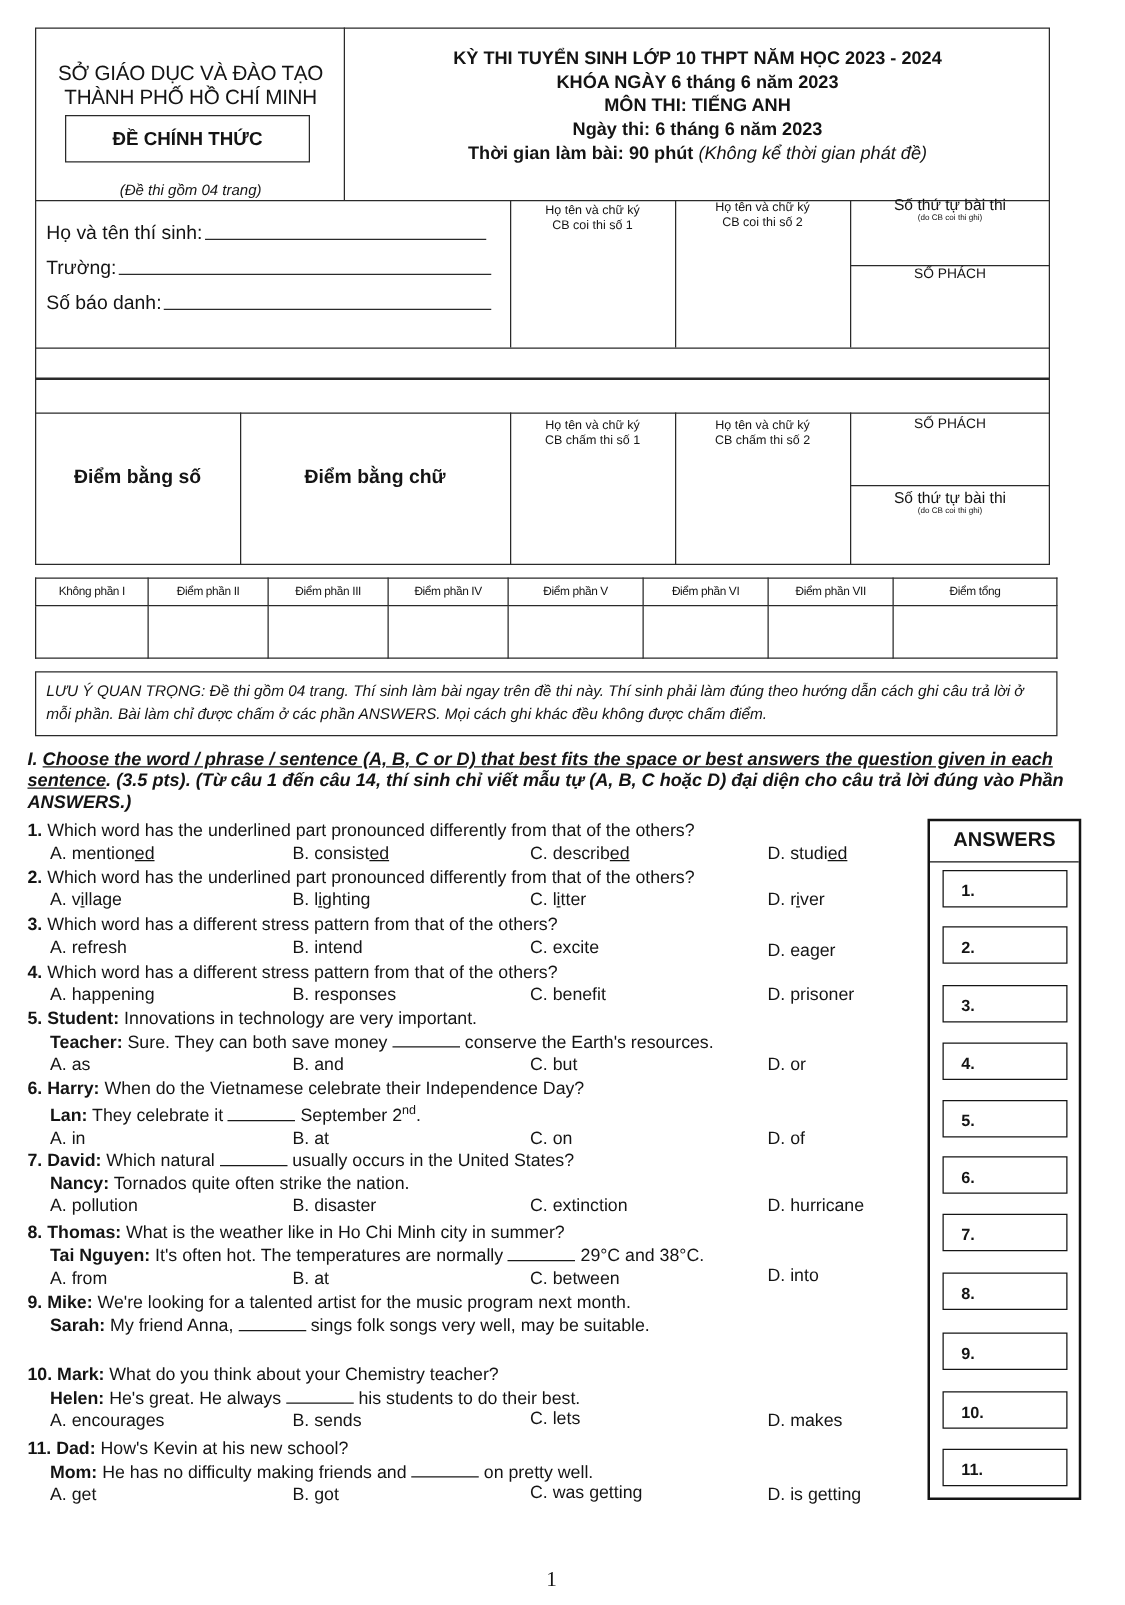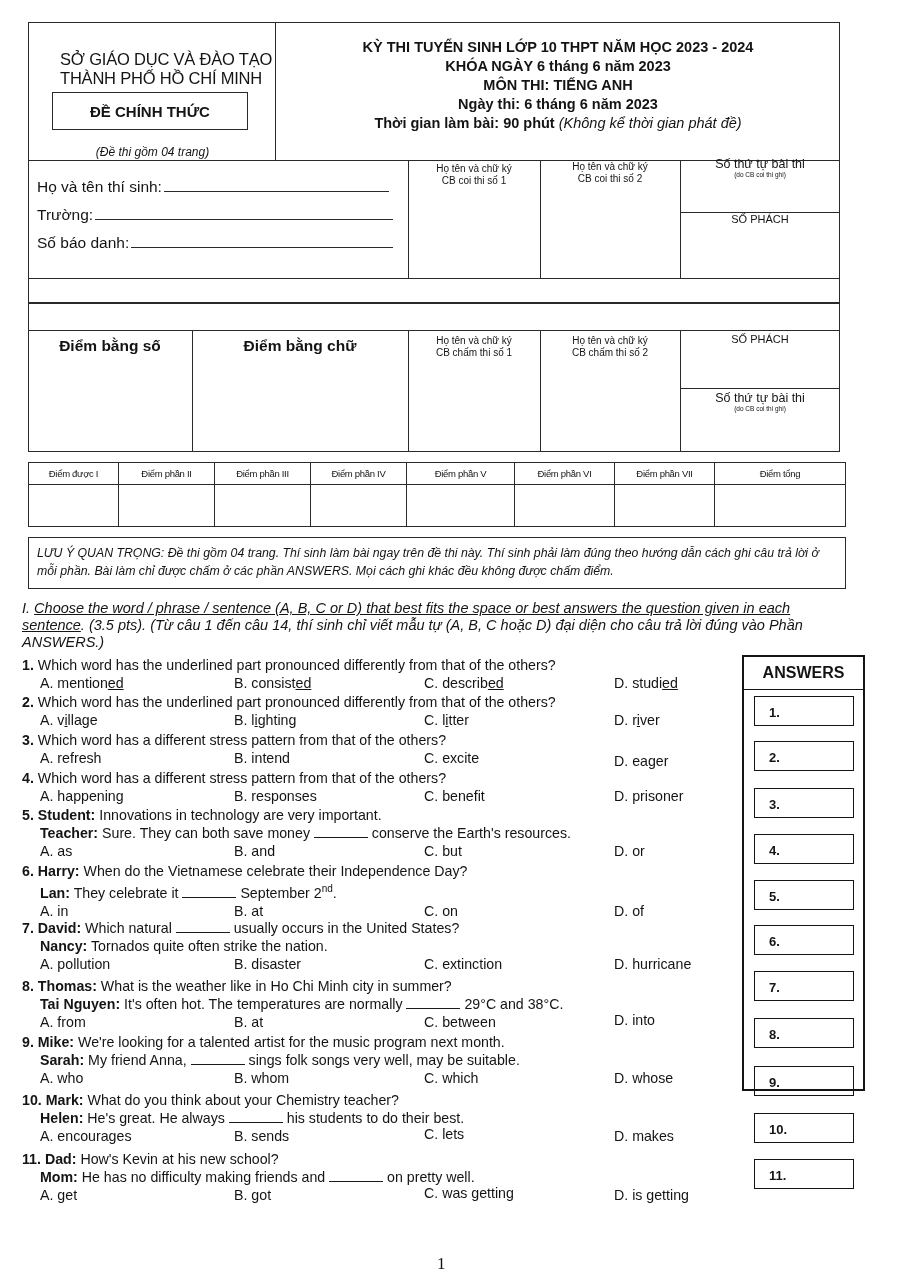--- a/index.html
+++ b/index.html
@@ -5,52 +5,52 @@
   * { box-sizing: border-box; margin: 0; padding: 0; }
   html, body { width: 900px; height: 1284px; background: #ffffff; overflow: hidden; }
   body { position: relative; font-family: "Liberation Sans", sans-serif; color: #141414; }
   .abs { position: absolute; }
   .b { border: 1.3px solid #2a2a2a; }
   .bl { border-left: 1.3px solid #2a2a2a; }
   .bt { border-top: 1.3px solid #2a2a2a; }
   .center { text-align: center; }
 
   
-  #hdr-left-org { left: 30px; top: 50px; width: 245px; font-size: 16.5px; line-height: 19px; text-align: left; letter-spacing: -0.2px; padding-left: 30px; }
+  #hdr-left-org { left: 30px; top: 50px; width: 245px; font-size: 16.5px; line-height: 19px; text-align: center; letter-spacing: -0.2px; }
   #official-box { left: 52px; top: 92px; width: 196px; height: 38px; border: 1.3px solid #2a2a2a; font-size: 15px; font-weight: bold; display:flex; align-items:center; justify-content:center; }
   #page-count-note { left: 30px; top: 145px; width: 245px; font-size: 12px; font-style: italic; text-align:center; }
   #exam-title { left: 278px; top: 38px; width: 560px; text-align: center; font-weight: bold; font-size: 14.5px; line-height: 19px; }
   #exam-title .dur-note { font-weight: normal; font-style: italic; }
 
   .small-lbl { font-size: 10px; line-height: 12px; text-align: center; }
   .tiny-lbl { font-size: 6.5px; line-height: 8px; text-align: center; }
   .field-row { position: absolute; left: 37px; font-size: 15.5px; display: flex; align-items: flex-end; }
   .field-row .line { border-bottom: 1.2px solid #2a2a2a; height: 2px; margin-bottom: 4px; }
 
-  .score-head { font-size: 15.5px; font-weight: bold; }
+  .score-head { font-size: 15.5px; font-weight: bold; margin-top: 36px; }
   .parts-table { position:absolute; left: 28px; top: 462px; width: 818px; height: 65px; border: 1.3px solid #2a2a2a; border-collapse: collapse; }
   .parts-table td { border: 1.3px solid #2a2a2a; font-size: 9.5px; text-align:center; vertical-align: middle; letter-spacing: -0.3px; }
   .parts-table tr.head td { height: 22px; }
 
   #notice { left: 28px; top: 537px; width: 818px; height: 52px; border: 1.3px solid #2a2a2a; font-size: 12.3px; font-style: italic; line-height: 18px; padding: 6px 8px; }
 
-  #section-title { left: 22px; top: 600px; width: 832px; font-size: 14.5px; font-style: italic; font-weight: normal; line-height: 17px; }
+  #section-title { left: 22px; top: 600px; width: 832px; font-size: 14.5px; font-style: italic; font-weight: bold; line-height: 17px; }
   #section-title .u { text-decoration: underline; }
 
   .q { position: absolute; left: 22px; width: 700px; font-size: 14.2px; line-height: 18px; }
   .q .num { font-weight: bold; }
   .q .spk { font-weight: bold; }
   .q .indent { padding-left: 18px; }
   .opts { position: relative; height: 19px; }
   .opts span { position: absolute; top: 0; }
   .o1 { left: 18px; } .o2 { left: 212px; } .o3 { left: 402px; } .o4 { left: 592px; }
   .ul { text-decoration: underline; }
   .blank { display:inline-block; width: 54px; border-bottom: 1.4px solid #1a1a1a; height: 14px; vertical-align: baseline; }
 
-  #answers-panel { left: 742px; top: 655px; width: 123px; height: 436px; border: 2.6px solid #141414; }
+  #answers-panel { left: 742px; top: 655px; width: 123px; height: 545px; border: 2.6px solid #141414; }
   #answers-title { position:absolute; left:0; top:0; width:100%; height: 33px; border-bottom: 1.6px solid #141414; font-weight: bold; font-size: 16px; display:flex; align-items:center; justify-content:center; }
   .ans-box { position:absolute; left: 10px; width: 100px; height: 30px; border: 1.4px solid #141414; font-weight: bold; font-size: 13px; padding: 8px 0 0 14px; }
 
   #page-number { left: 437px; top: 1254px; font-family: "Liberation Serif", serif; font-size: 17px; }
 </style>
 </head>
 <body>
 
 <div class="abs b" style="left:28px; top:22px; width:812px; height:430px;"></div>
 
@@ -131,21 +131,21 @@
   <span>SỐ PHÁCH</span>
 </div>
 <div class="abs center" style="left:680px; top:391px; width:160px;">
   <div style="font-size:12.5px;">Số thứ tự bài thi</div>
   <div class="tiny-lbl">(do CB coi thi ghi)</div>
 </div>
 
 <table class="parts-table">
   <tbody>
       <tr class="head">
-    <td style="width:90px;">Điểm được I</td>
+    <td style="width:90px;">Không phần I</td>
     <td style="width:96px;">Điểm phần II</td>
     <td style="width:96px;">Điểm phần III</td>
     <td style="width:96px;">Điểm phần IV</td>
     <td style="width:108px;">Điểm phần V</td>
     <td style="width:100px;">Điểm phần VI</td>
     <td style="width:100px;">Điểm phần VII</td>
     <td>Điểm tổng</td>
   </tr>
   <tr>
     <td></td>
@@ -246,26 +246,20 @@
     <span class="o1">A. from</span>
     <span class="o2">B. at</span>
     <span class="o3">C. between</span>
     <span class="o4" style="top:-2px;">D. into</span>
   </div>
 </div>
 
 <div class="q" style="top:1033px;">
   <div><span class="num">9.</span> <span class="spk">Mike:</span><span> We're looking for a talented artist for the music program next month.</span></div>
   <div class="indent"><span class="spk">Sarah:</span><span> My friend Anna, </span><span class="blank"></span><span> sings folk songs very well, may be suitable.</span></div>
-  <div class="opts">
-    <span class="o1">A. who</span>
-    <span class="o2">B. whom</span>
-    <span class="o3">C. which</span>
-    <span class="o4">D. whose</span>
-  </div>
 </div>
 
 <div class="q" style="top:1091px;">
   <div><span class="num">10.</span> <span class="spk">Mark:</span><span> What do you think about your Chemistry teacher?</span></div>
   <div class="indent"><span class="spk">Helen:</span><span> He's great. He always </span><span class="blank"></span><span> his students to do their best.</span></div>
   <div class="opts">
     <span class="o1">A. encourages</span>
     <span class="o2">B. sends</span>
     <span class="o3" style="top:-2px;">C. lets</span>
     <span class="o4">D. makes</span>

